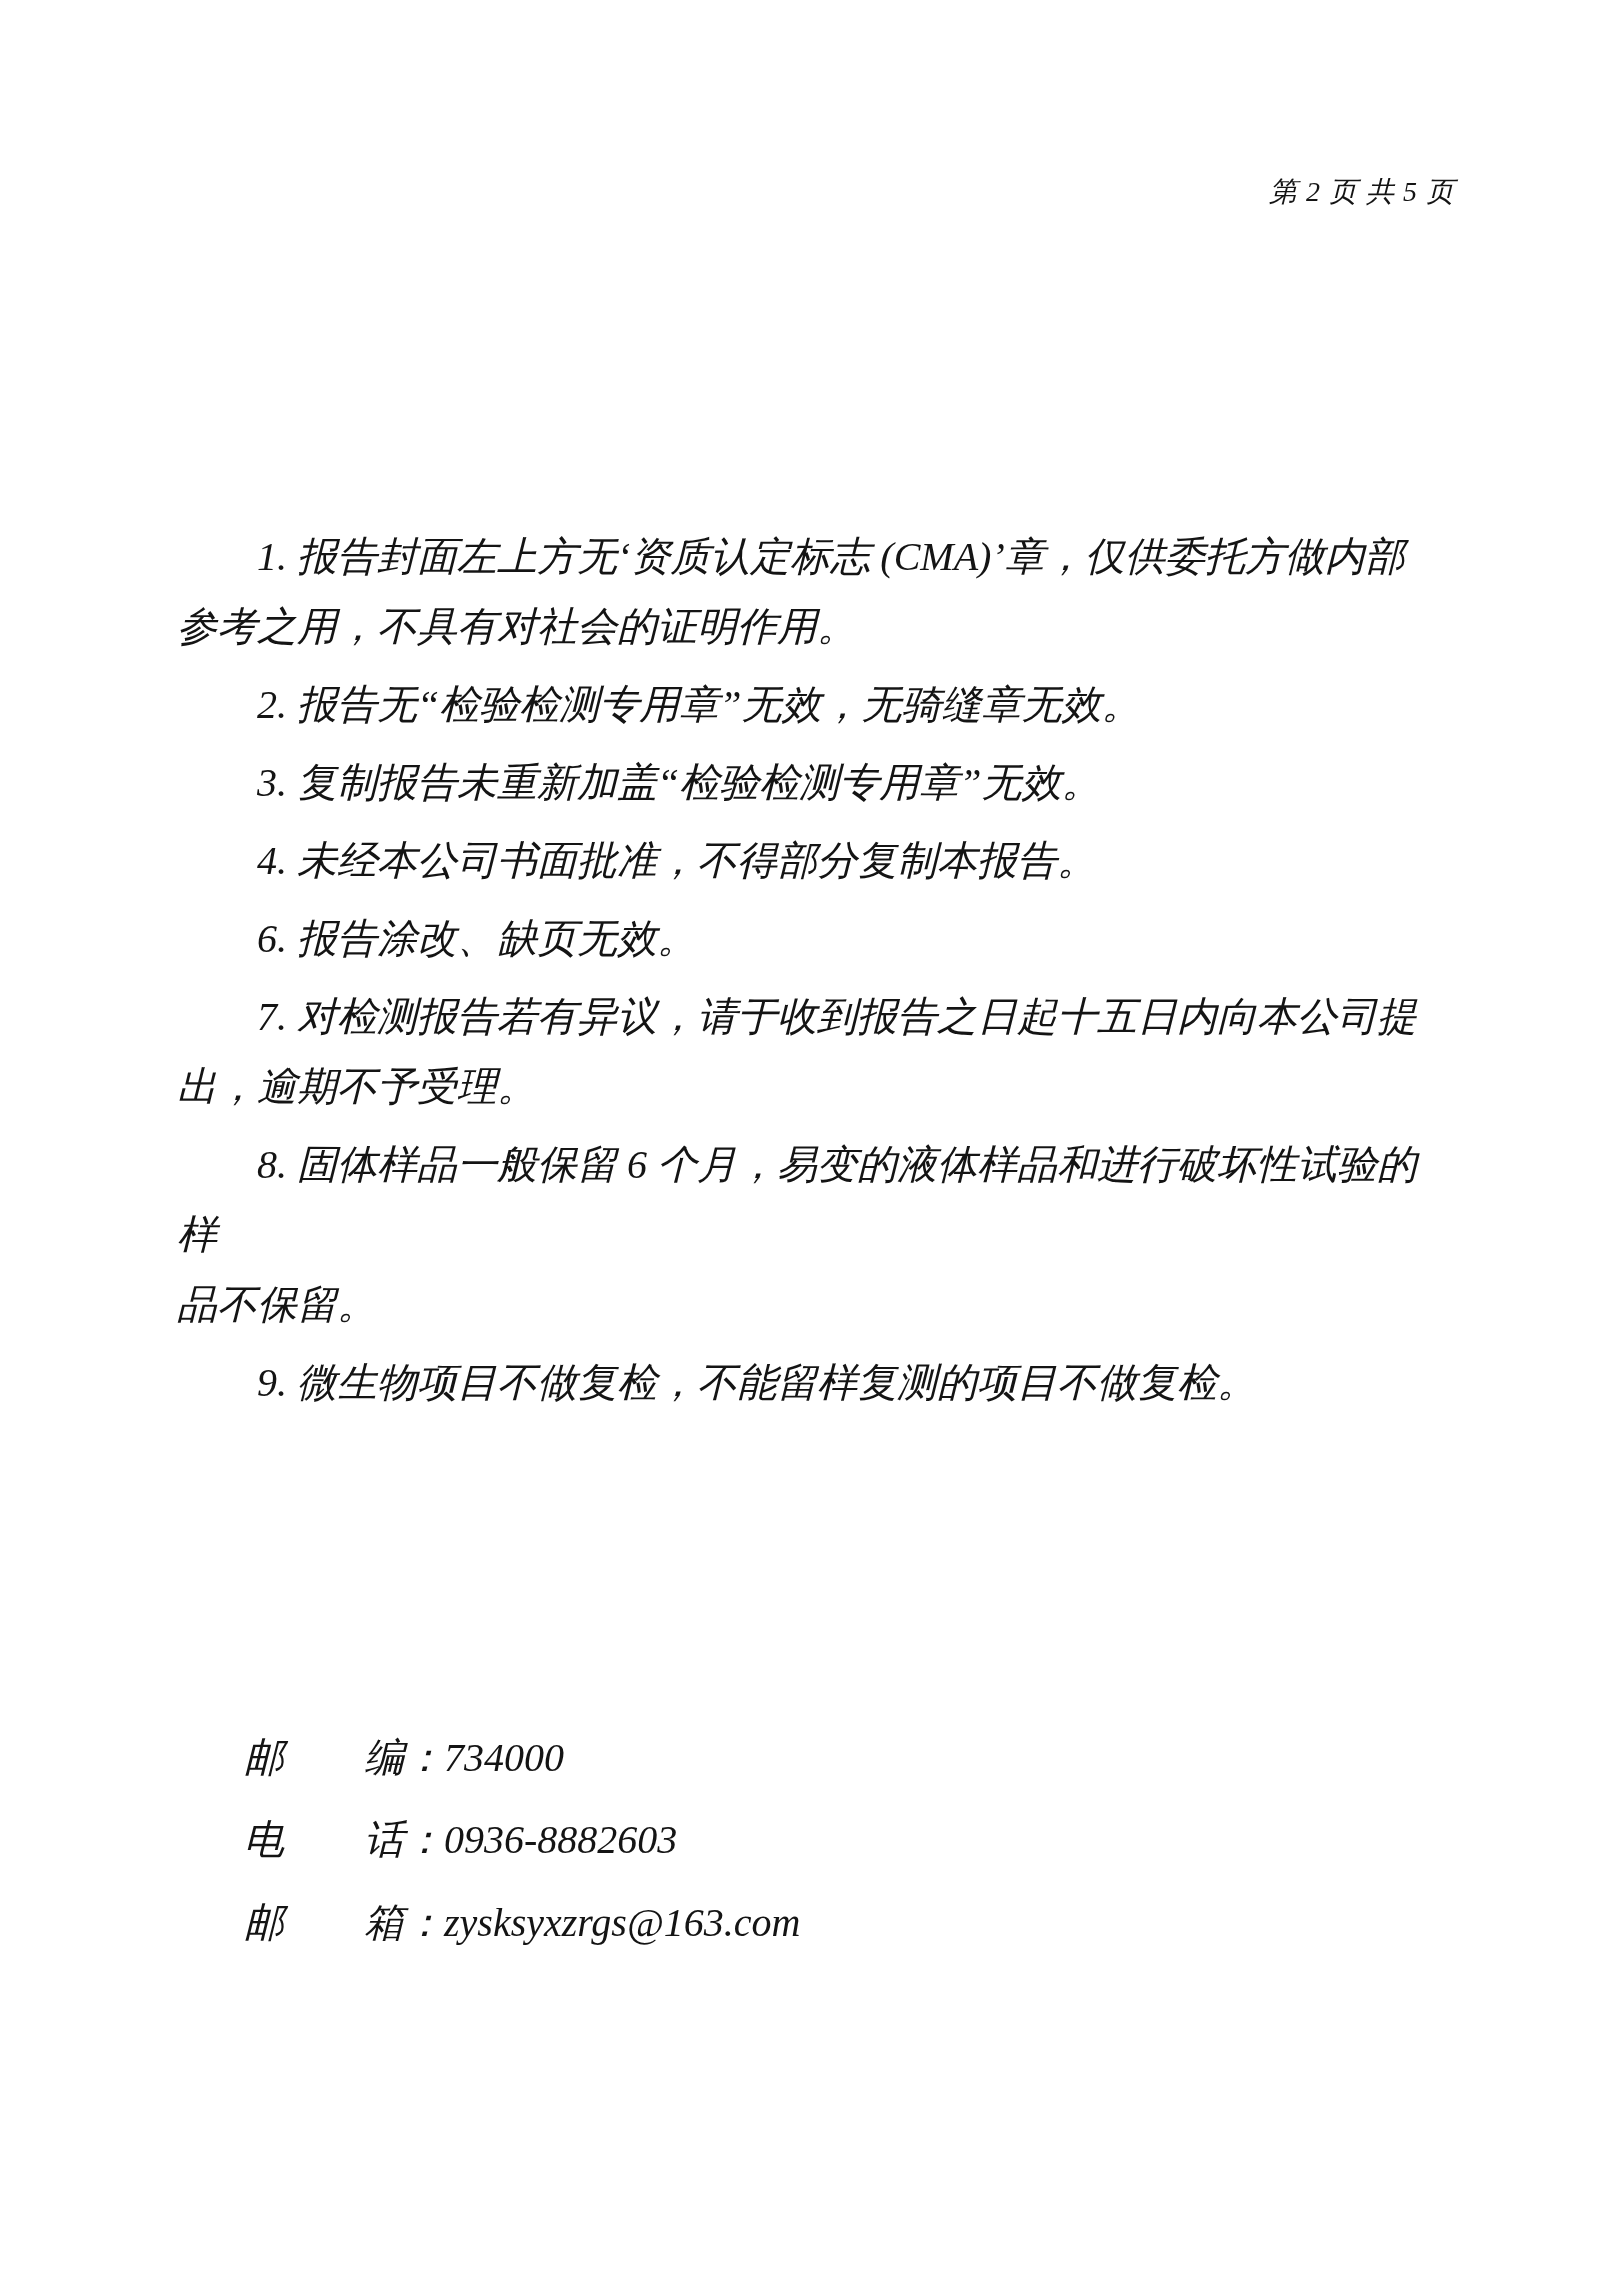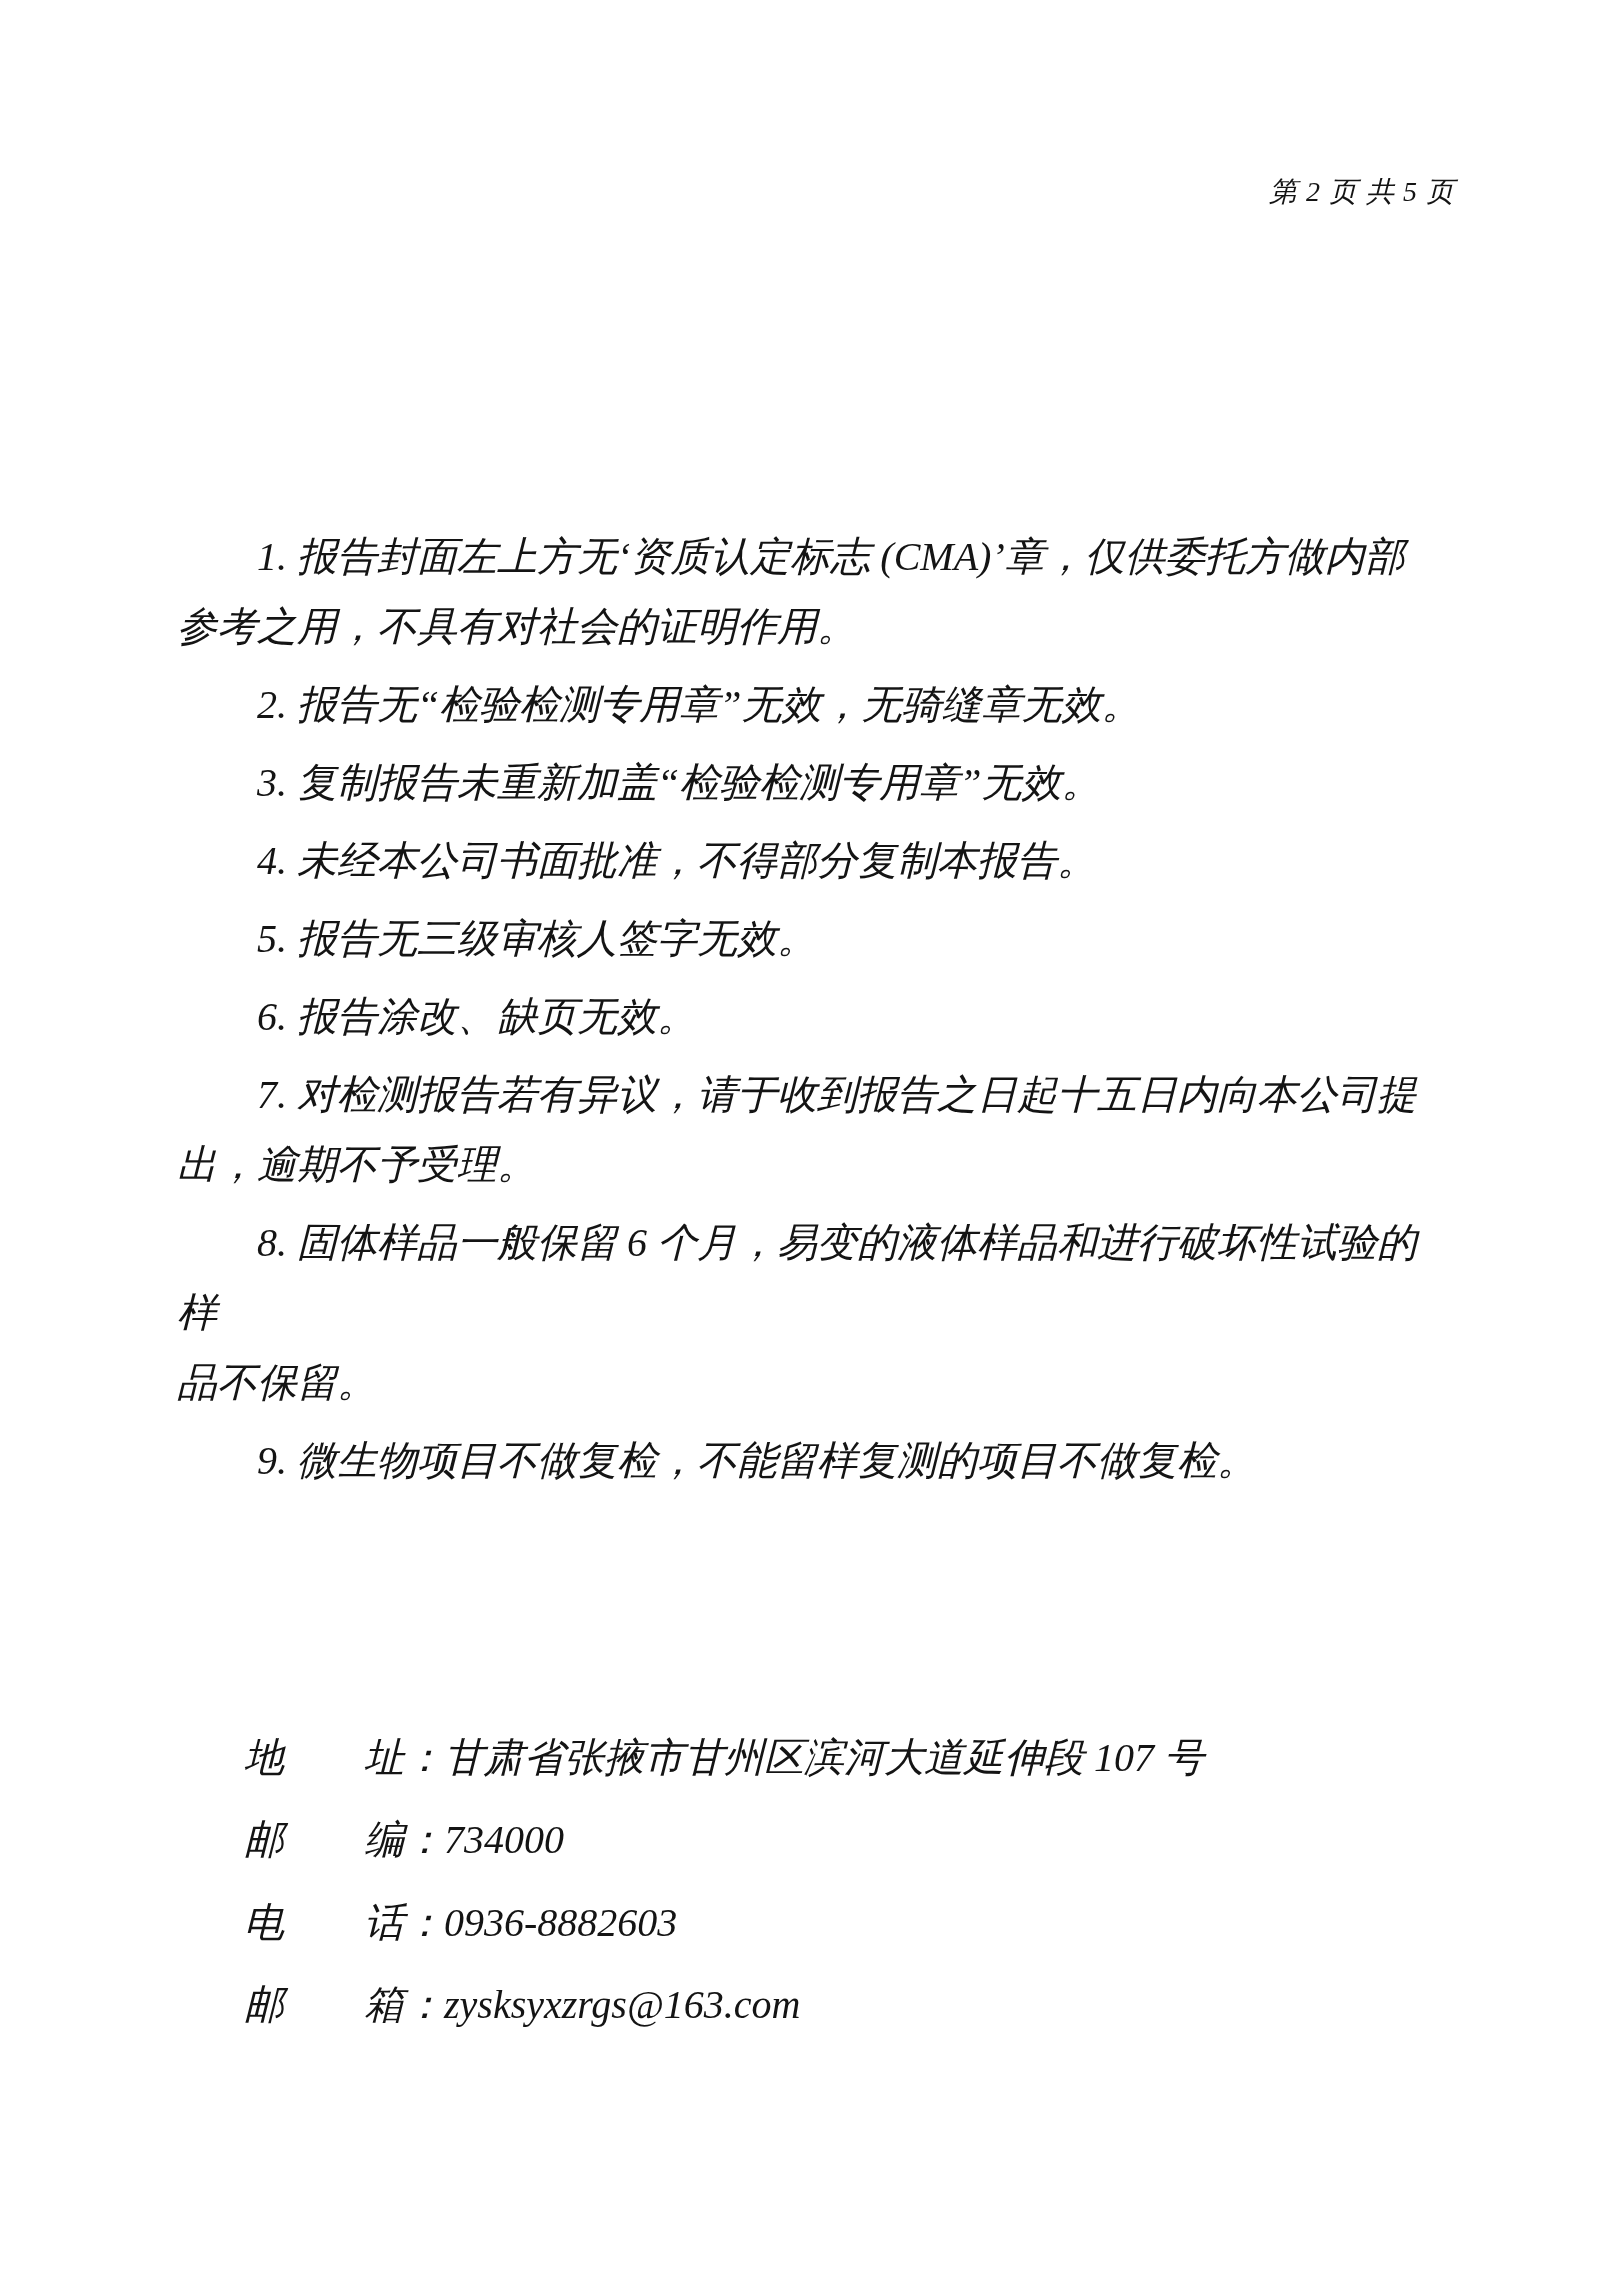--- a/index.html
+++ b/index.html
@@ -82,33 +82,29 @@
 
   <div class="page-number">第 2 页 共 5 页</div>
 
 
   <div class="statements">
     <p>1. 报告封面左上方无‘资质认定标志 (CMA)’章，仅供委托方做内部
 参考之用，不具有对社会的证明作用。</p>
     <p>2. 报告无“检验检测专用章”无效，无骑缝章无效。</p>
     <p>3. 复制报告未重新加盖“检验检测专用章”无效。</p>
     <p>4. 未经本公司书面批准，不得部分复制本报告。</p>
-    <p>5. 报告无三级审核人签字无效。</p>
     <p>6. 报告涂改、缺页无效。</p>
     <p>7. 对检测报告若有异议，请于收到报告之日起十五日内向本公司提
 出，逾期不予受理。</p>
     <p>8. 固体样品一般保留 6 个月，易变的液体样品和进行破坏性试验的样
 品不保留。</p>
     <p>9. 微生物项目不做复检，不能留样复测的项目不做复检。</p>
   </div>
 
   <div class="contact">
-    <div class="row">
-      <span class="clabel">地　　址：</span><span class="cvalue">甘肃省张掖市甘州区滨河大道延伸段 107 号</span>
-    </div>
     <div class="row">
       <span class="clabel">邮　　编：</span><span class="cvalue">734000</span>
     </div>
     <div class="row">
       <span class="clabel">电　　话：</span><span class="cvalue">0936-8882603</span>
     </div>
     <div class="row">
       <span class="clabel">邮　　箱：</span><span class="cvalue">zysksyxzrgs@163.com</span>
     </div>
   </div>

